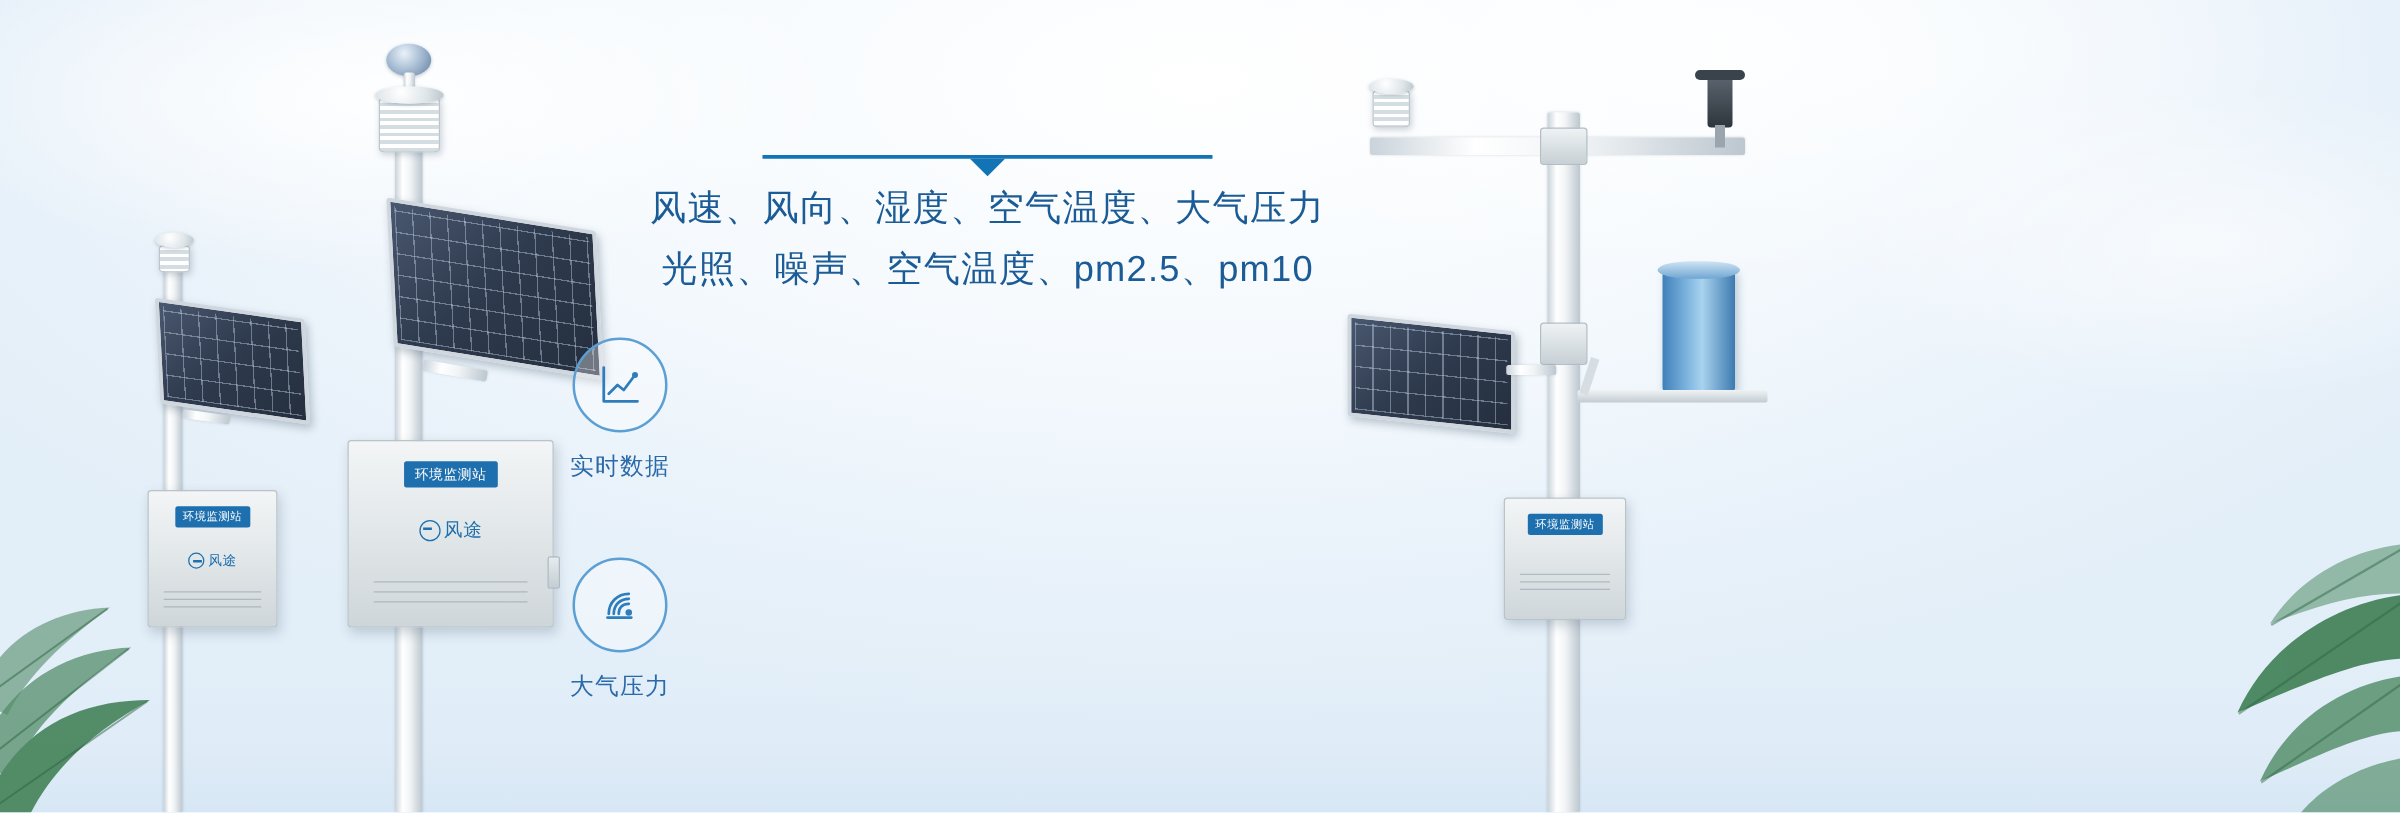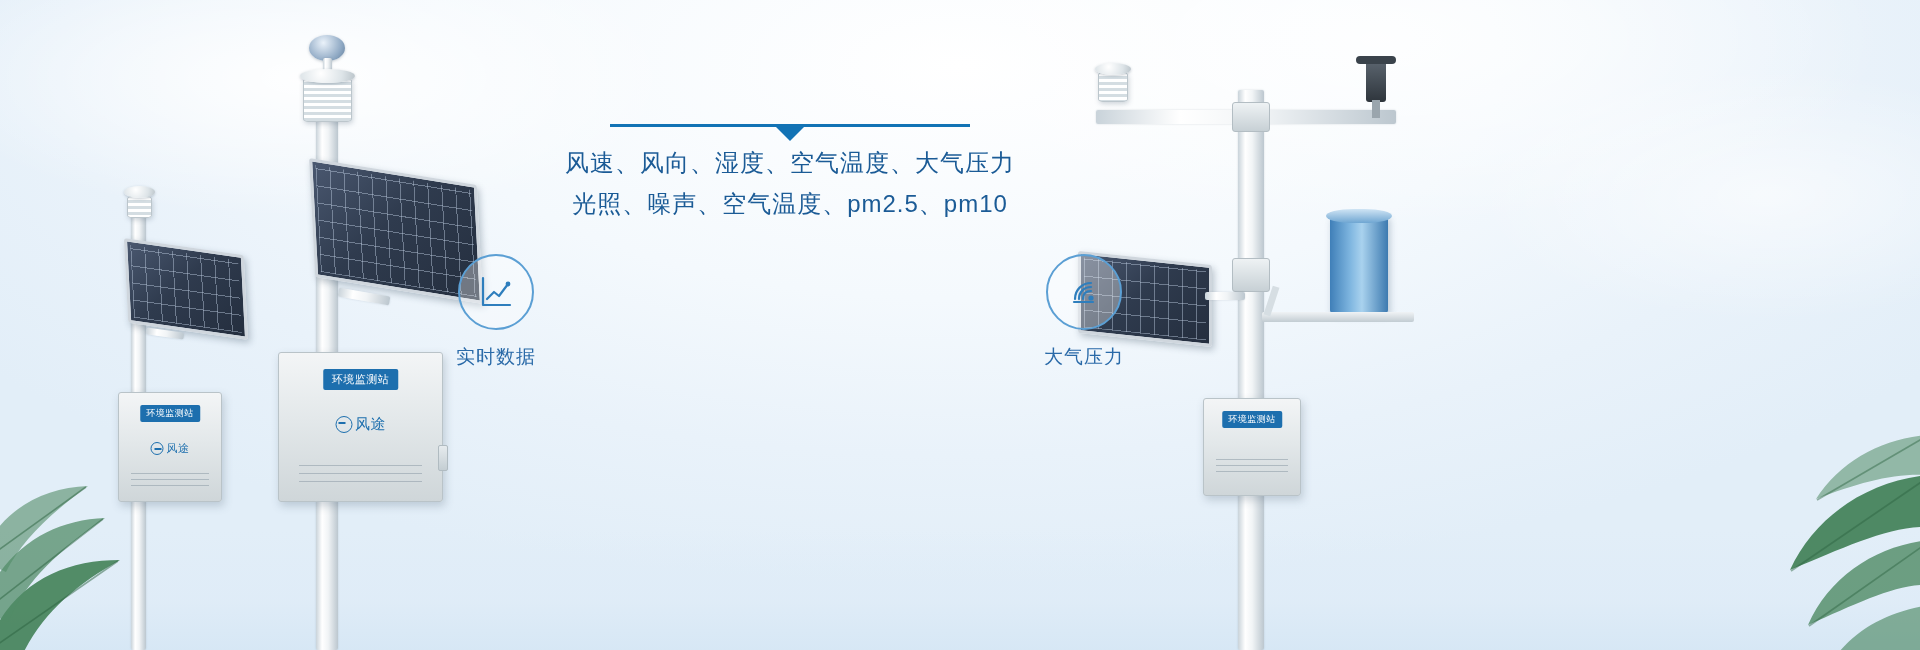--- a/index.html
+++ b/index.html
@@ -60,35 +60,36 @@
   .divider-caret {
     position: absolute;
     left: 50%; top: 9px;
     transform: translateX(-50%);
     width: 0; height: 0;
     border-left: 14px solid transparent;
     border-right: 14px solid transparent;
     border-top: 14px solid #1273b5;
   }
   .subline {
-    font-size: 24px;
+    font-size: 29px;
     color: #1b5b96;
     letter-spacing: 1px;
     line-height: 1.62;
     margin-top: 10px;
     white-space: nowrap;
   }
   .subline.second { margin-top: 2px; }
 
   
   .features {
     display: flex;
-    justify-content: space-between;
+    justify-content: flex-end;
     gap: 60px;
     margin-top: 30px;
+    flex-direction: column;
   }
   .feature { width: 112px; text-align: center; }
   .feature .circle {
     width: 76px; height: 76px;
     margin: 0 auto;
     border: 2px solid #5b9fd4;
     border-radius: 50%;
     display: flex; align-items: center; justify-content: center;
     background: rgba(255,255,255,.35);
   }

